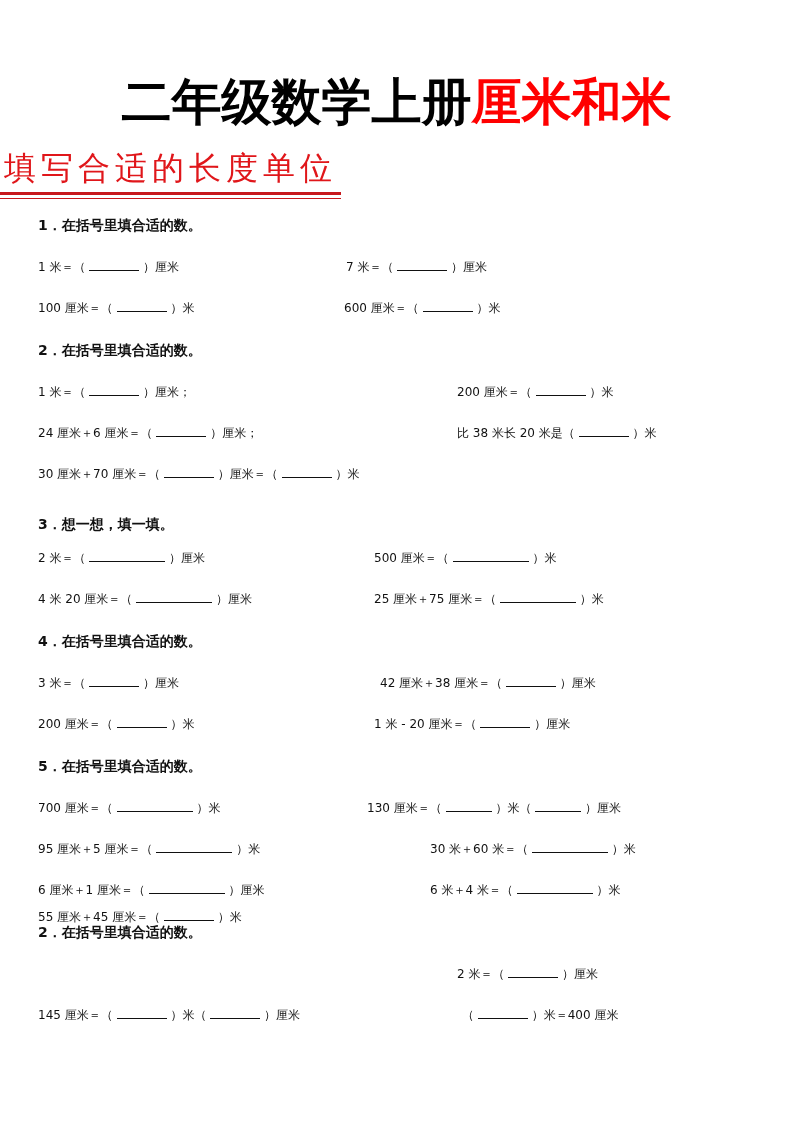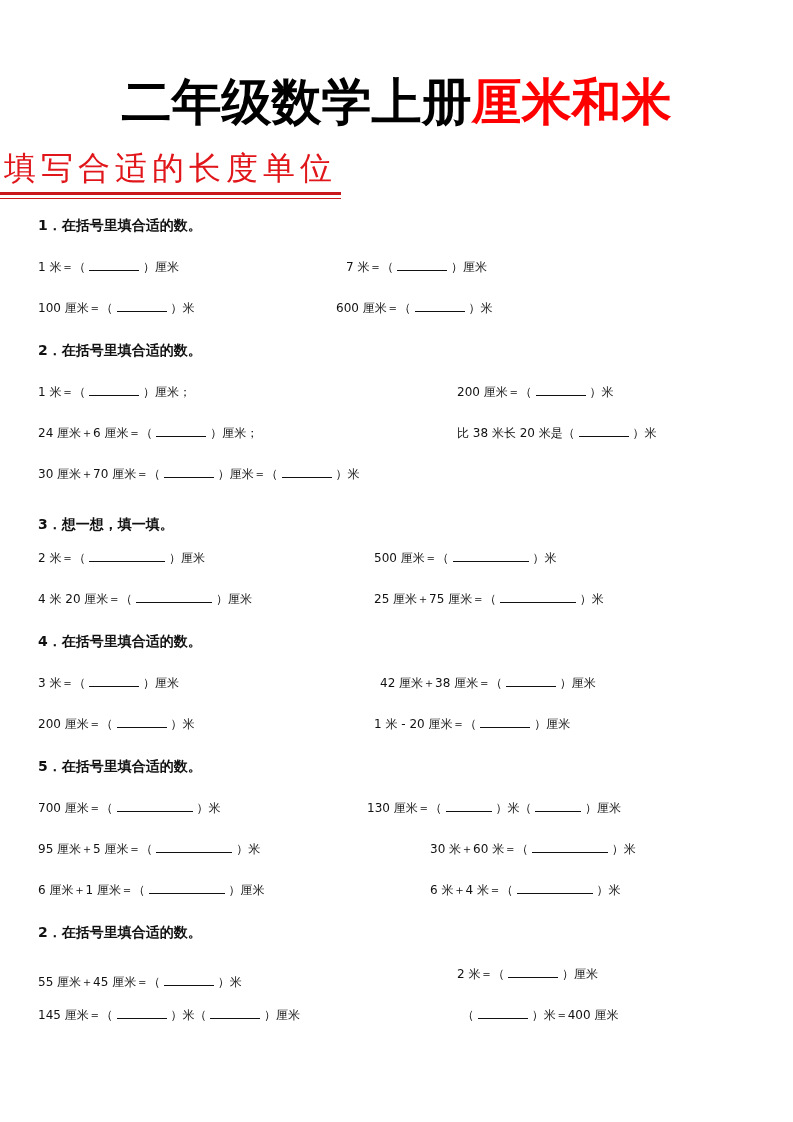--- a/index.html
+++ b/index.html
@@ -48,21 +48,21 @@
 </div>
 
 <div class="subtitle-wrap">
   <span class="subtitle">填写合适的长度单位</span>
 </div>
 
 <div class="heading" style="top:213px">1．在括号里填合适的数。</div>
 <div class="line" style="top:254px;left:38px"><span>1 米＝（</span> <span class="blank w6"></span> <span>）厘米</span></div>
 <div class="line" style="top:254px;left:346px"><span>7 米＝（</span> <span class="blank w6"></span> <span>）厘米</span></div>
 <div class="line" style="top:295px;left:38px"><span>100 厘米＝（</span> <span class="blank w6"></span> <span>）米</span></div>
-<div class="line" style="top:295px;left:336px"><span>600 厘米＝（</span> <span class="blank w6"></span> <span>）米</span></div>
+<div class="line" style="top:295px;left:344px"><span>600 厘米＝（</span> <span class="blank w6"></span> <span>）米</span></div>
 
 <div class="heading" style="top:338px">2．在括号里填合适的数。</div>
 <div class="line" style="top:379px;left:38px"><span>1 米＝（</span> <span class="blank w6"></span> <span>）厘米；</span></div>
 <div class="line" style="top:379px;left:457px"><span>200 厘米＝（</span> <span class="blank w6"></span> <span>）米</span></div>
 <div class="line" style="top:420px;left:38px"><span>24 厘米＋6 厘米＝（</span> <span class="blank w6"></span> <span>）厘米；</span></div>
 <div class="line" style="top:420px;left:457px"><span>比 38 米长 20 米是（</span> <span class="blank w6"></span> <span>）米</span></div>
 <div class="line" style="top:461px;left:38px"><span>30 厘米＋70 厘米＝（</span> <span class="blank w6"></span> <span>）厘米＝（</span> <span class="blank w6"></span> <span>）米</span></div>
 
 <div class="heading" style="top:512px">3．想一想，填一填。</div>
 <div class="line" style="top:545px;left:38px"><span>2 米＝（</span> <span class="blank w8"></span> <span>）厘米</span></div>
@@ -78,16 +78,16 @@
 
 <div class="heading" style="top:754px">5．在括号里填合适的数。</div>
 <div class="line" style="top:795px;left:38px"><span>700 厘米＝（</span> <span class="blank w8"></span> <span>）米</span></div>
 <div class="line" style="top:795px;left:367px"><span>130 厘米＝（</span> <span class="blank w5"></span> <span>）米（</span> <span class="blank w5"></span> <span>）厘米</span></div>
 <div class="line" style="top:836px;left:38px"><span>95 厘米＋5 厘米＝（</span> <span class="blank w8"></span> <span>）米</span></div>
 <div class="line" style="top:836px;left:430px"><span>30 米＋60 米＝（</span> <span class="blank w8"></span> <span>）米</span></div>
 <div class="line" style="top:877px;left:38px"><span>6 厘米＋1 厘米＝（</span> <span class="blank w8"></span> <span>）厘米</span></div>
 <div class="line" style="top:877px;left:430px"><span>6 米＋4 米＝（</span> <span class="blank w8"></span> <span>）米</span></div>
 
 <div class="heading" style="top:920px">2．在括号里填合适的数。</div>
-<div class="line" style="top:969px;left:38px"><span>55 厘米＋45 厘米＝（</span> <span class="blank w6"></span> <span>）米</span></div>
+<div class="line" style="top:904px;left:38px"><span>55 厘米＋45 厘米＝（</span> <span class="blank w6"></span> <span>）米</span></div>
 <div class="line" style="top:961px;left:457px"><span>2 米＝（</span> <span class="blank w6"></span> <span>）厘米</span></div>
 <div class="line" style="top:1002px;left:38px"><span>145 厘米＝（</span> <span class="blank w6"></span> <span>）米（</span> <span class="blank w6"></span> <span>）厘米</span></div>
 <div class="line" style="top:1002px;left:462px"><span>（</span> <span class="blank w6"></span> <span>）米＝400 厘米</span></div>
 
 </body></html>

